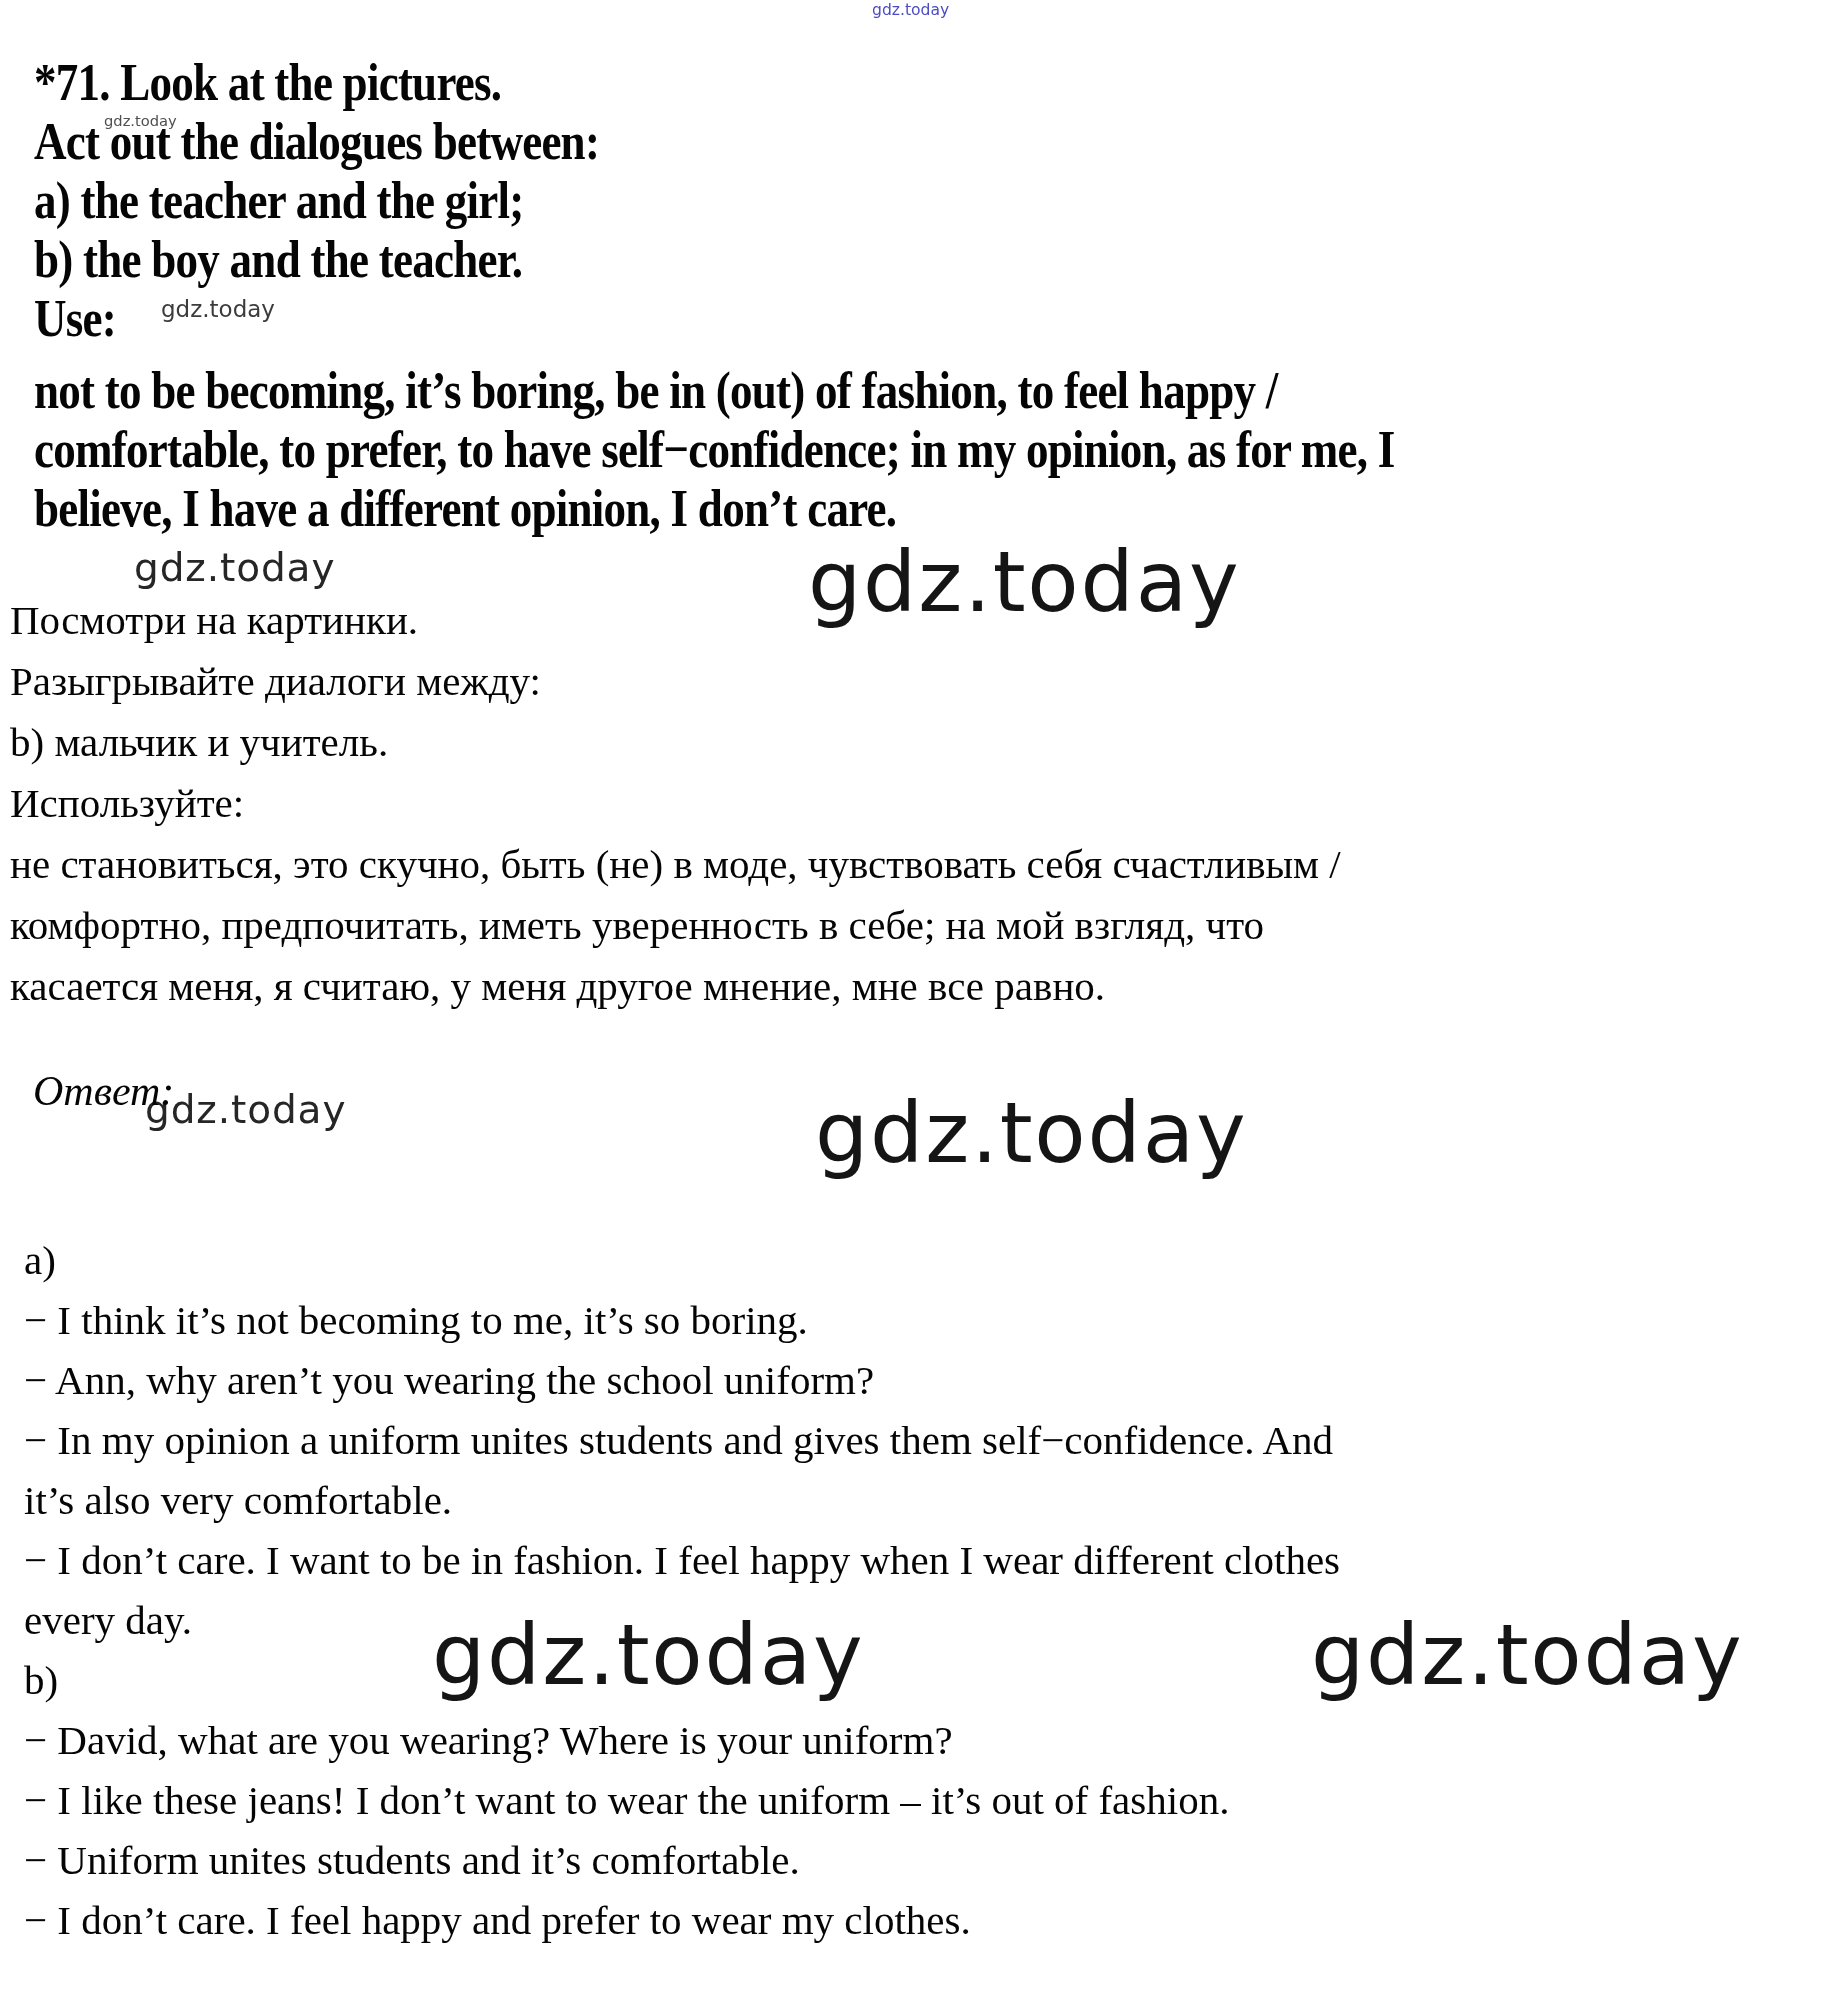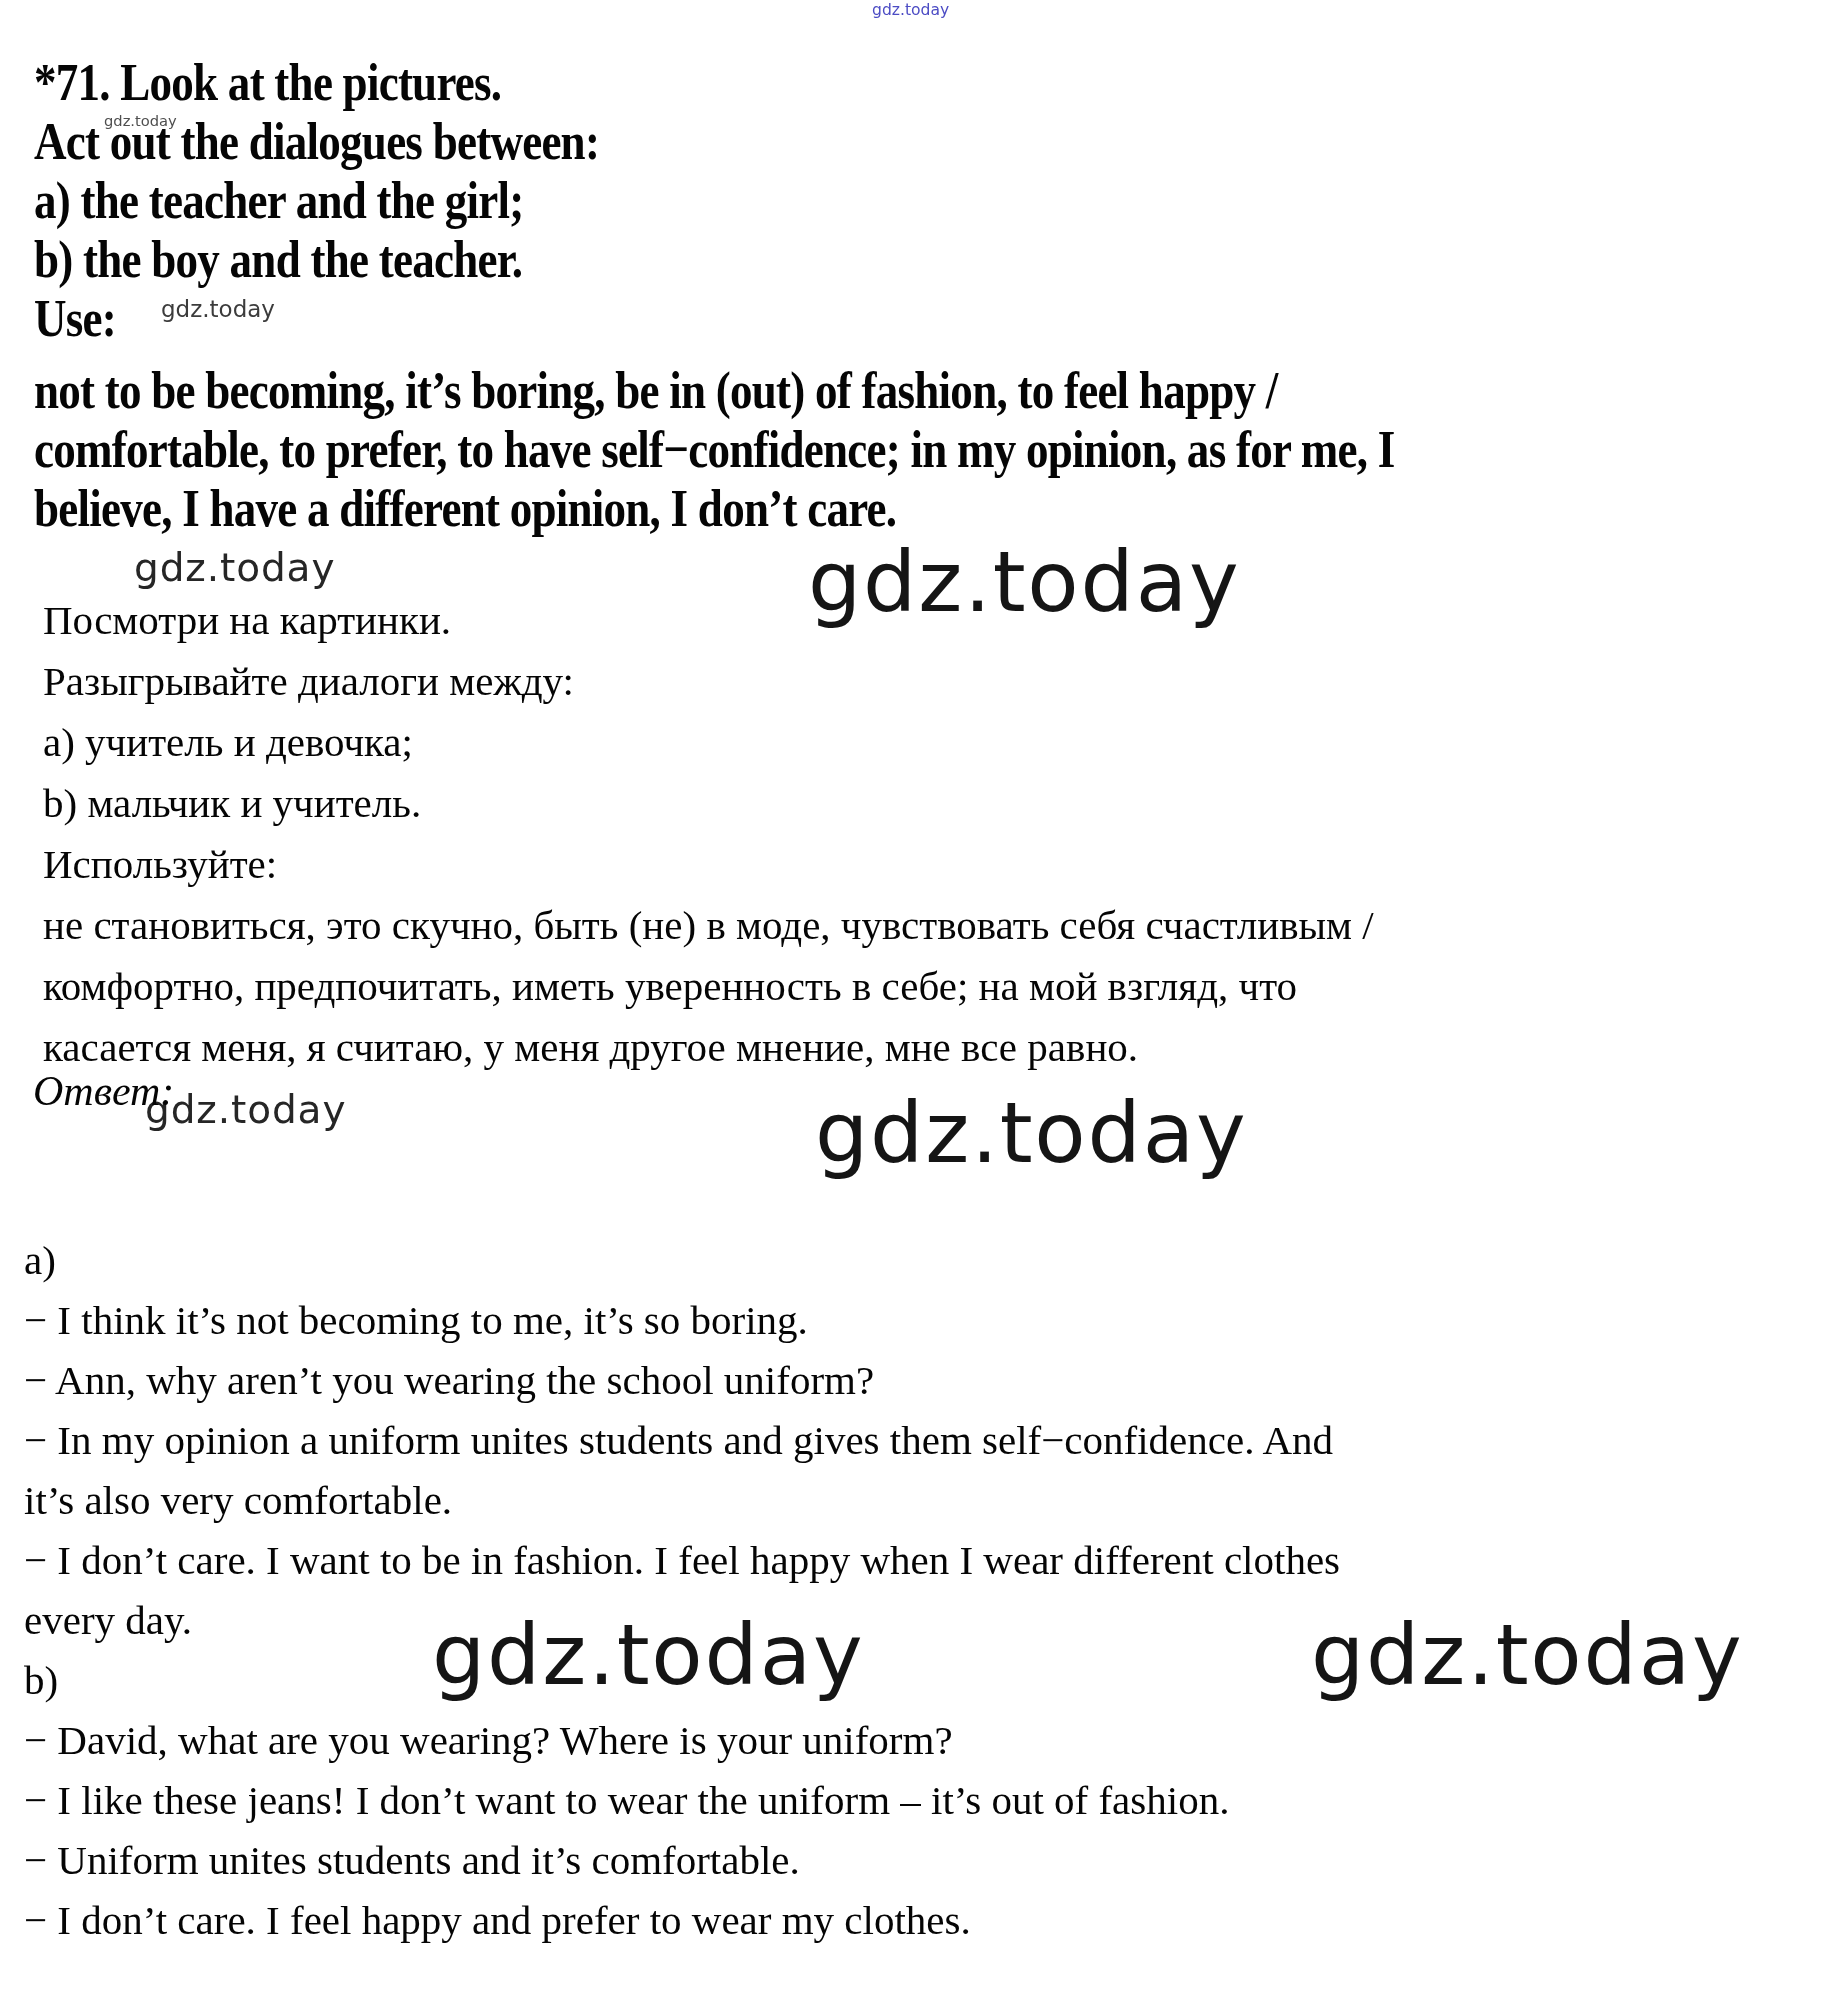--- a/index.html
+++ b/index.html
@@ -23,21 +23,21 @@
     line-height: 59px;
     letter-spacing: -0.9px;
     transform: scaleX(0.85);
     transform-origin: left top;
     z-index: 2;
   }
   .heading .gap { margin-top: 13px; }
 
   .russian {
     position: absolute;
-    left: 43px; top: 590px;
+    left: 10px; top: 590px;
     font-size: 41px;
     line-height: 61px;
     z-index: 2;
   }
 
   .answer-label {
     position: absolute;
     left: 33px; top: 1067px;
     font-size: 42px;
     font-style: italic;
@@ -95,21 +95,20 @@
     <div class="ln">b) the boy and the teacher.</div>
     <div class="ln">Use:</div>
     <div class="ln gap">not to be becoming, it’s boring, be in (out) of fashion, to feel happy /</div>
     <div class="ln">comfortable, to prefer, to have self−confidence; in my opinion, as for me, I</div>
     <div class="ln">believe, I have a different opinion, I don’t care.</div>
   </div>
 
   <div class="russian">
     <div class="ln">Посмотри на картинки.</div>
     <div class="ln">Разыгрывайте диалоги между:</div>
-    <div class="ln">a) учитель и девочка;</div>
     <div class="ln">b) мальчик и учитель.</div>
     <div class="ln">Используйте:</div>
     <div class="ln">не становиться, это скучно, быть (не) в моде, чувствовать себя счастливым /</div>
     <div class="ln">комфортно, предпочитать, иметь уверенность в себе; на мой взгляд, что</div>
     <div class="ln">касается меня, я считаю, у меня другое мнение, мне все равно.</div>
   </div>
 
   <div class="answer-label">Ответ:</div>
 
   <div class="answer">

